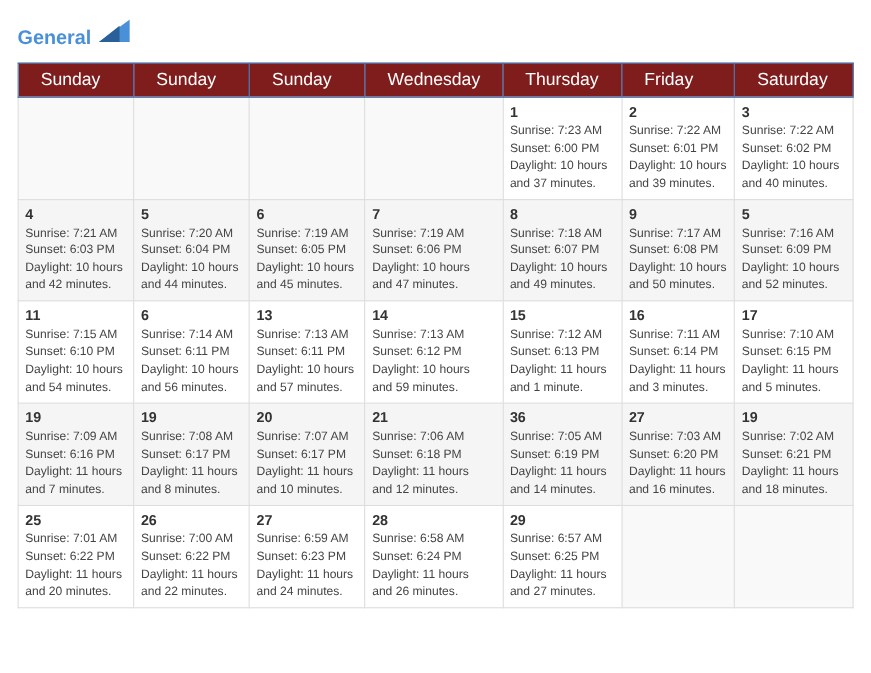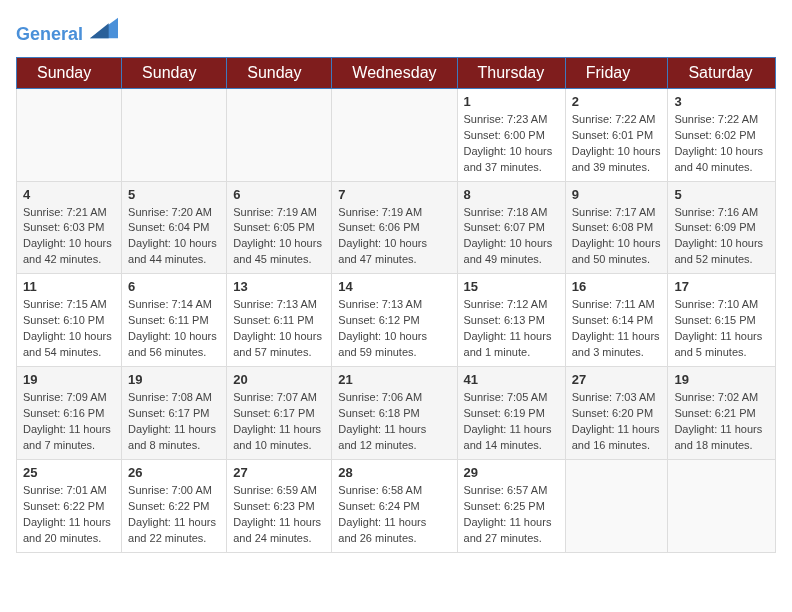--- a/index.html
+++ b/index.html
@@ -212,21 +212,21 @@
         </td>
         <td>
           <div class="day-num">20</div>
           <div class="day-info">Sunrise: 7:07 AM<br>Sunset: 6:17 PM<br>Daylight: 11 hours<br>and 10 minutes.</div>
         </td>
         <td>
           <div class="day-num">21</div>
           <div class="day-info">Sunrise: 7:06 AM<br>Sunset: 6:18 PM<br>Daylight: 11 hours<br>and 12 minutes.</div>
         </td>
         <td>
-          <div class="day-num">41</div>
+          <div class="day-num">36</div>
           <div class="day-info">Sunrise: 7:05 AM<br>Sunset: 6:19 PM<br>Daylight: 11 hours<br>and 14 minutes.</div>
         </td>
         <td>
           <div class="day-num">27</div>
           <div class="day-info">Sunrise: 7:03 AM<br>Sunset: 6:20 PM<br>Daylight: 11 hours<br>and 16 minutes.</div>
         </td>
         <td>
           <div class="day-num">19</div>
           <div class="day-info">Sunrise: 7:02 AM<br>Sunset: 6:21 PM<br>Daylight: 11 hours<br>and 18 minutes.</div>
         </td>

